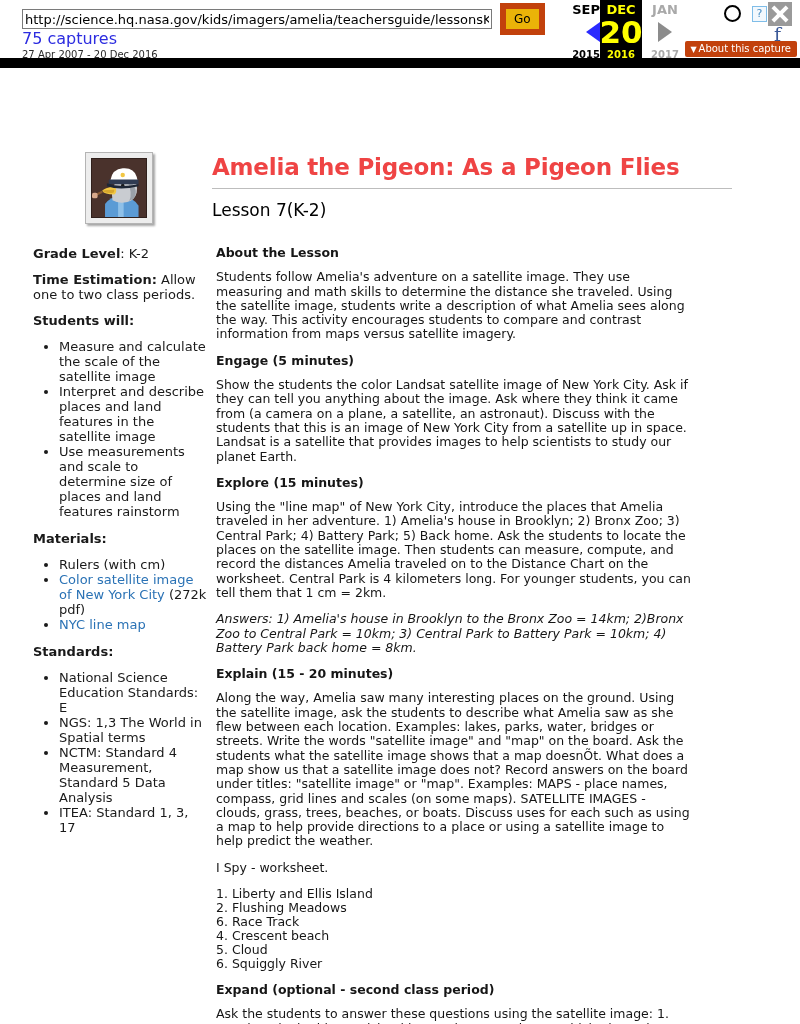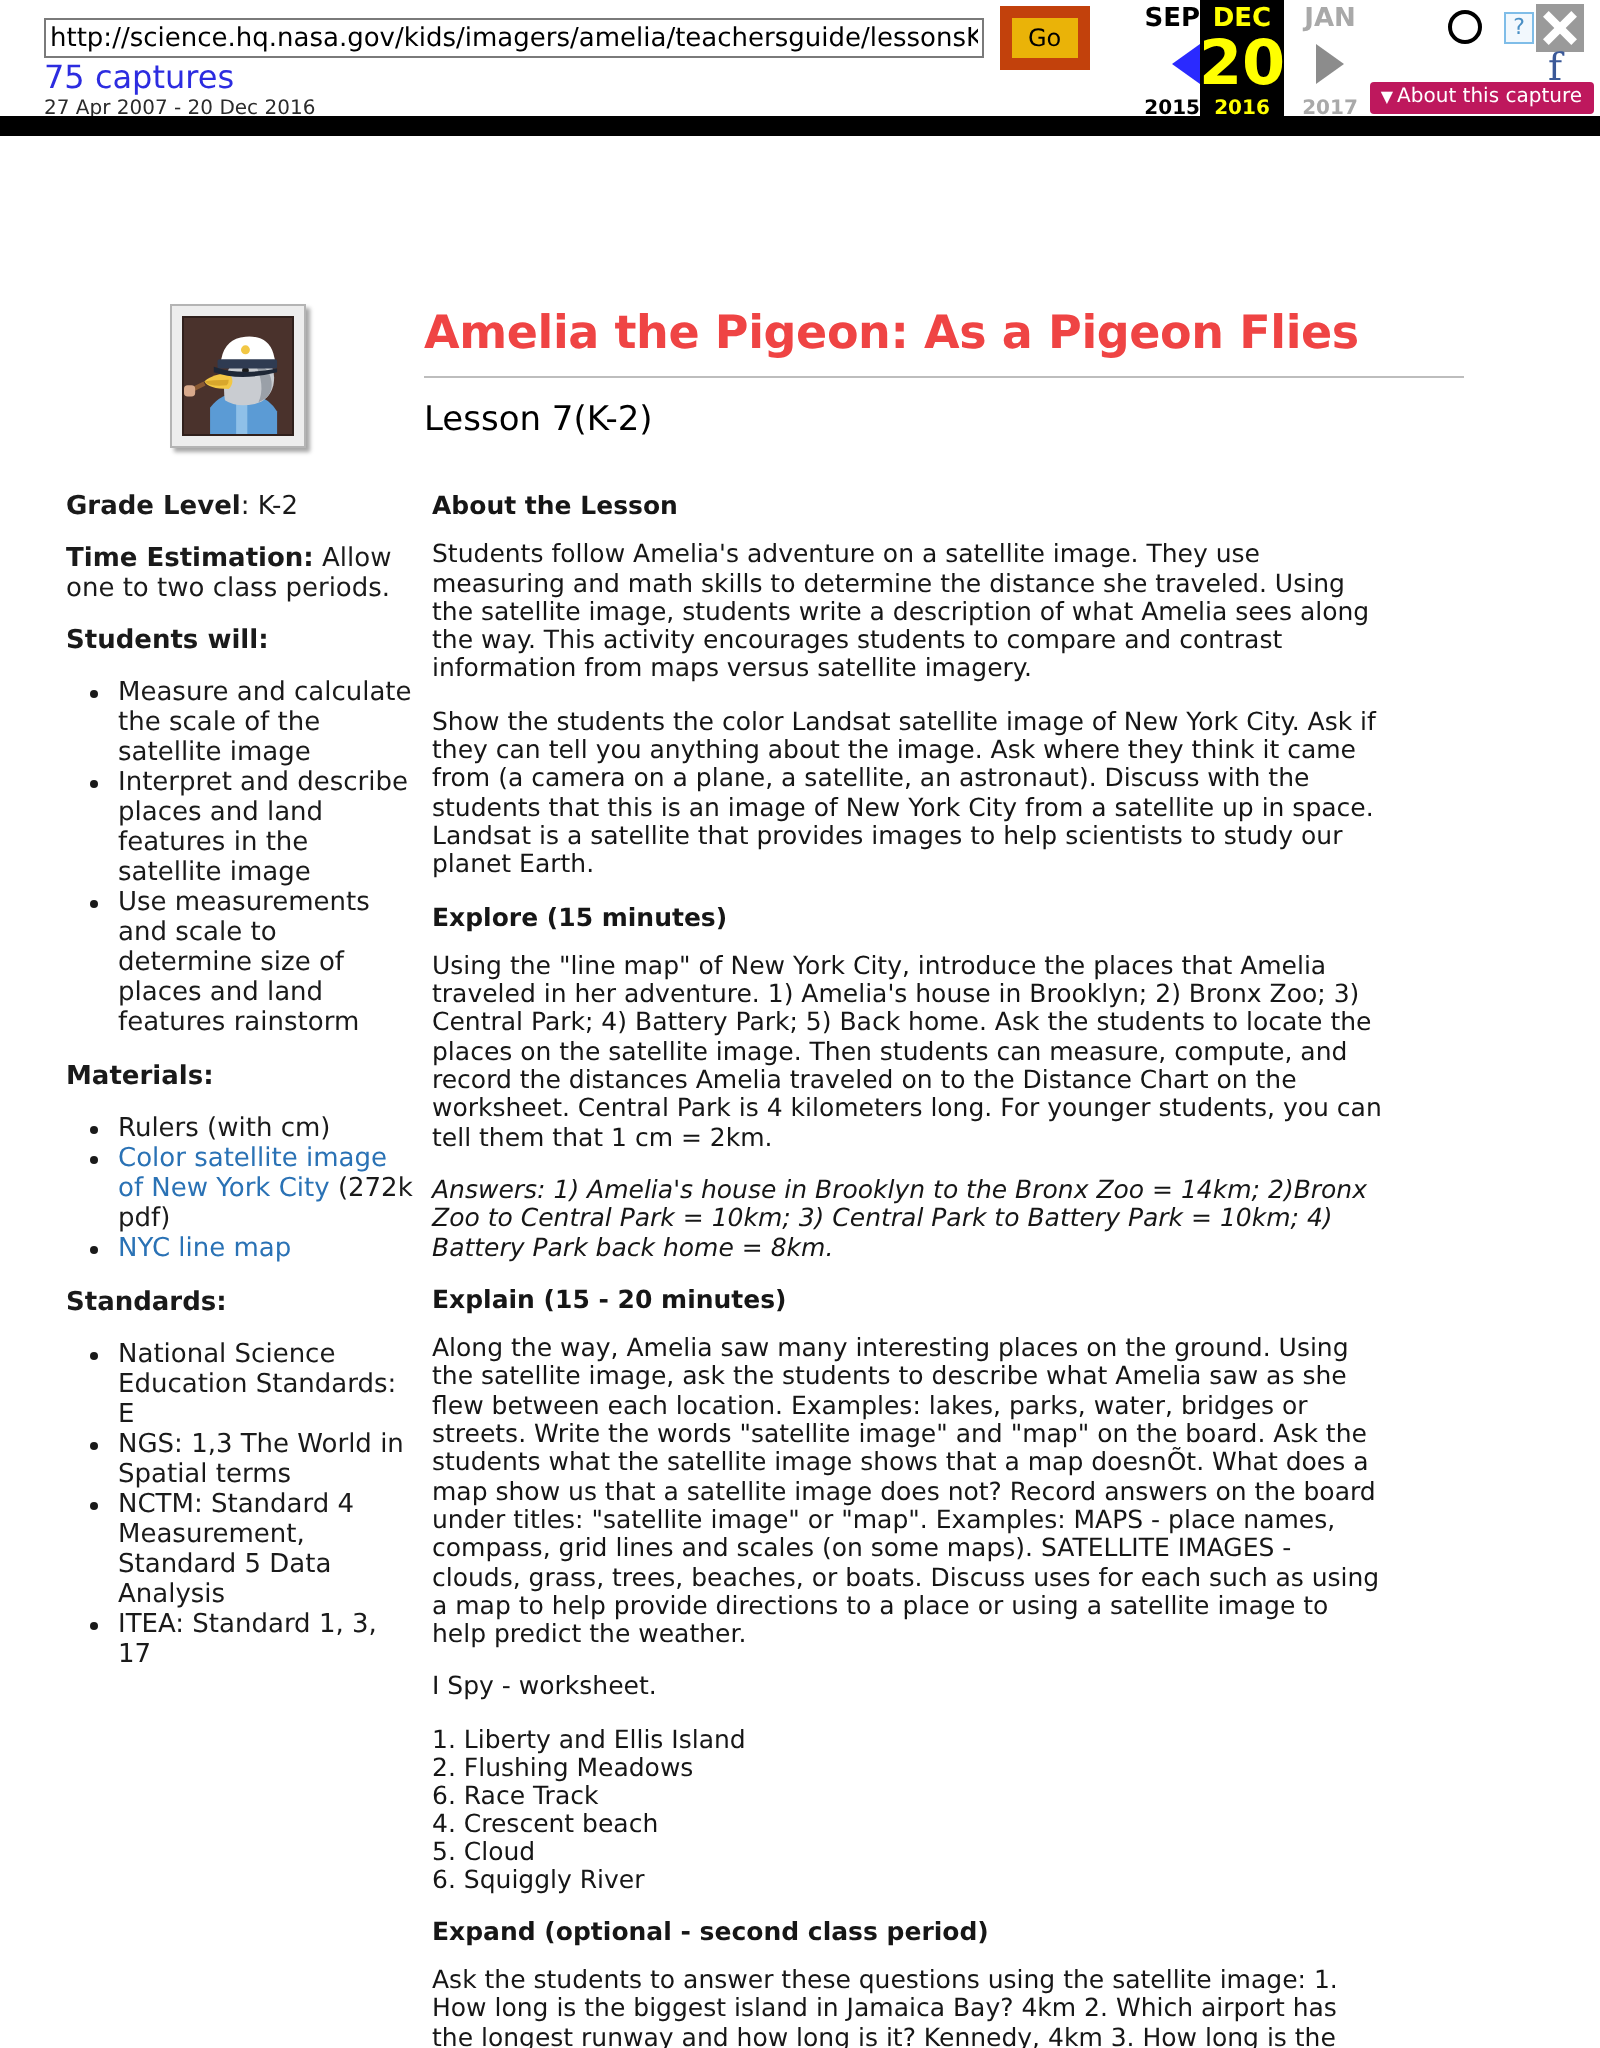--- a/index.html
+++ b/index.html
@@ -137,21 +137,21 @@
   .wm-close::before { transform: rotate(45deg); }
   .wm-close::after  { transform: rotate(-45deg); }
   .wm-fb {
     position: absolute; left: 64px; top: 22px;
     font-family: "DejaVu Serif", "Liberation Serif", serif;
     font-size: 19px; color: #3b5998; line-height: 20px;
   }
 
   .wm-about {
     position: absolute; right: 3px; bottom: 6px;
-    background: #be185d; color: #ffffff;
+    background: #c2410c; color: #ffffff;
     font-size: 10px; padding: 2px 6px 3px 5px;
     border-radius: 2px; cursor: pointer;
     white-space: nowrap;
   }
   .wm-about .caret { font-size: 8px; margin-right: 2px; }
 
   
   #page {
     position: relative;
     width: 800px;
@@ -350,20 +350,21 @@
         <li>NCTM: Standard 4 Measurement, Standard 5 Data Analysis</li>
         <li>ITEA: Standard 1, 3, 17</li>
       </ul>
     </div>
 
     <div class="maincol">
 
       <h3>About the Lesson</h3>
       <p>Students follow Amelia's adventure on a satellite image. They use measuring and math skills to determine the distance she traveled. Using the satellite image, students write a description of what Amelia sees along the way. This activity encourages students to compare and contrast information from maps versus satellite imagery.</p>
 
+      <h3>Engage (5 minutes)</h3>
       <p>Show the students the color Landsat satellite image of New York City. Ask if they can tell you anything about the image. Ask where they think it came from (a camera on a plane, a satellite, an astronaut). Discuss with the students that this is an image of New York City from a satellite up in space. Landsat is a satellite that provides images to help scientists to study our planet Earth.</p>
 
       <h3>Explore (15 minutes)</h3>
       <p>Using the "line map" of New York City, introduce the places that Amelia traveled in her adventure. 1) Amelia's house in Brooklyn; 2) Bronx Zoo; 3) Central Park; 4) Battery Park; 5) Back home. Ask the students to locate the places on the satellite image. Then students can measure, compute, and record the distances Amelia traveled on to the Distance Chart on the worksheet. Central Park is 4 kilometers long. For younger students, you can tell them that 1 cm = 2km.</p>
       <p class="italic">Answers: 1) Amelia's house in Brooklyn to the Bronx Zoo = 14km; 2)Bronx Zoo to Central Park = 10km; 3) Central Park to Battery Park = 10km; 4) Battery Park back home = 8km.</p>
 
       <h3>Explain (15 - 20 minutes)</h3>
       <p>Along the way, Amelia saw many interesting places on the ground. Using the satellite image, ask the students to describe what Amelia saw as she flew between each location. Examples: lakes, parks, water, bridges or streets. Write the words "satellite image" and "map" on the board. Ask the students what the satellite image shows that a map doesnÕt. What does a map show us that a satellite image does not? Record answers on the board under titles: "satellite image" or "map". Examples: MAPS - place names, compass, grid lines and scales (on some maps). SATELLITE IMAGES - clouds, grass, trees, beaches, or boats. Discuss uses for each such as using a map to help provide directions to a place or using a satellite image to help predict the weather.</p>
 
       <p>I Spy - worksheet.</p>

